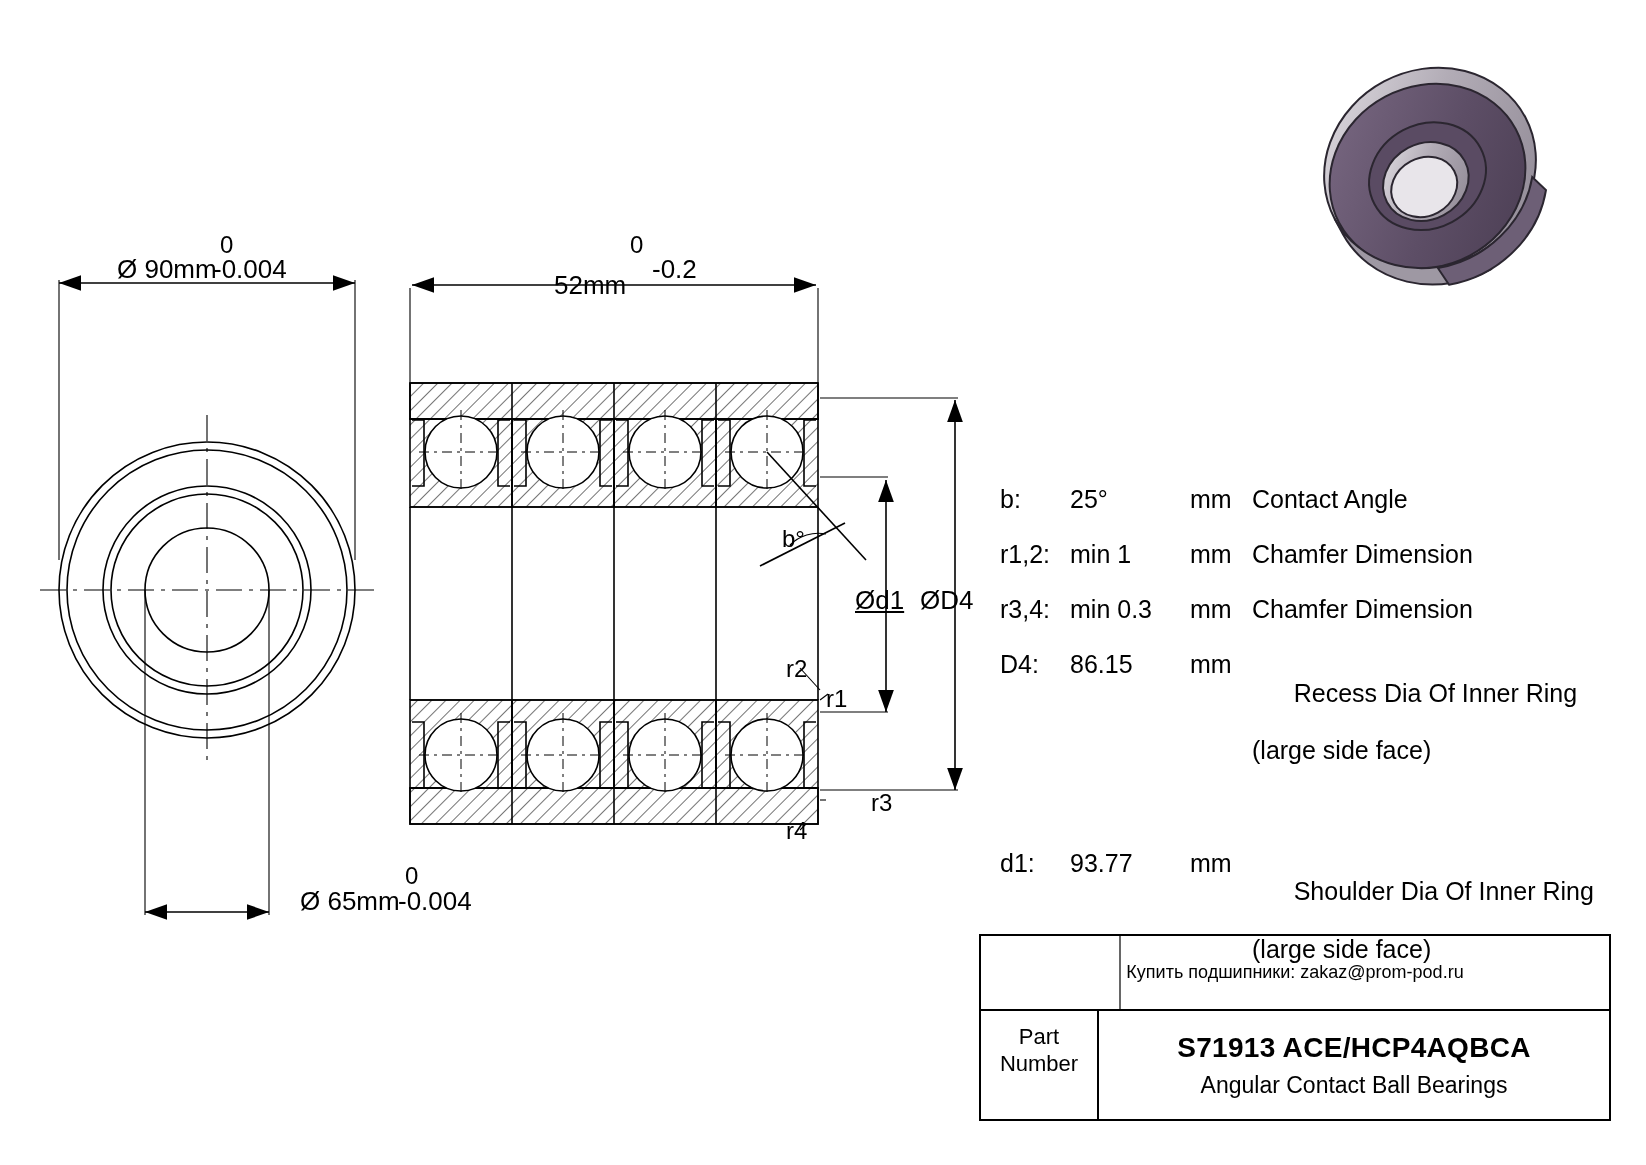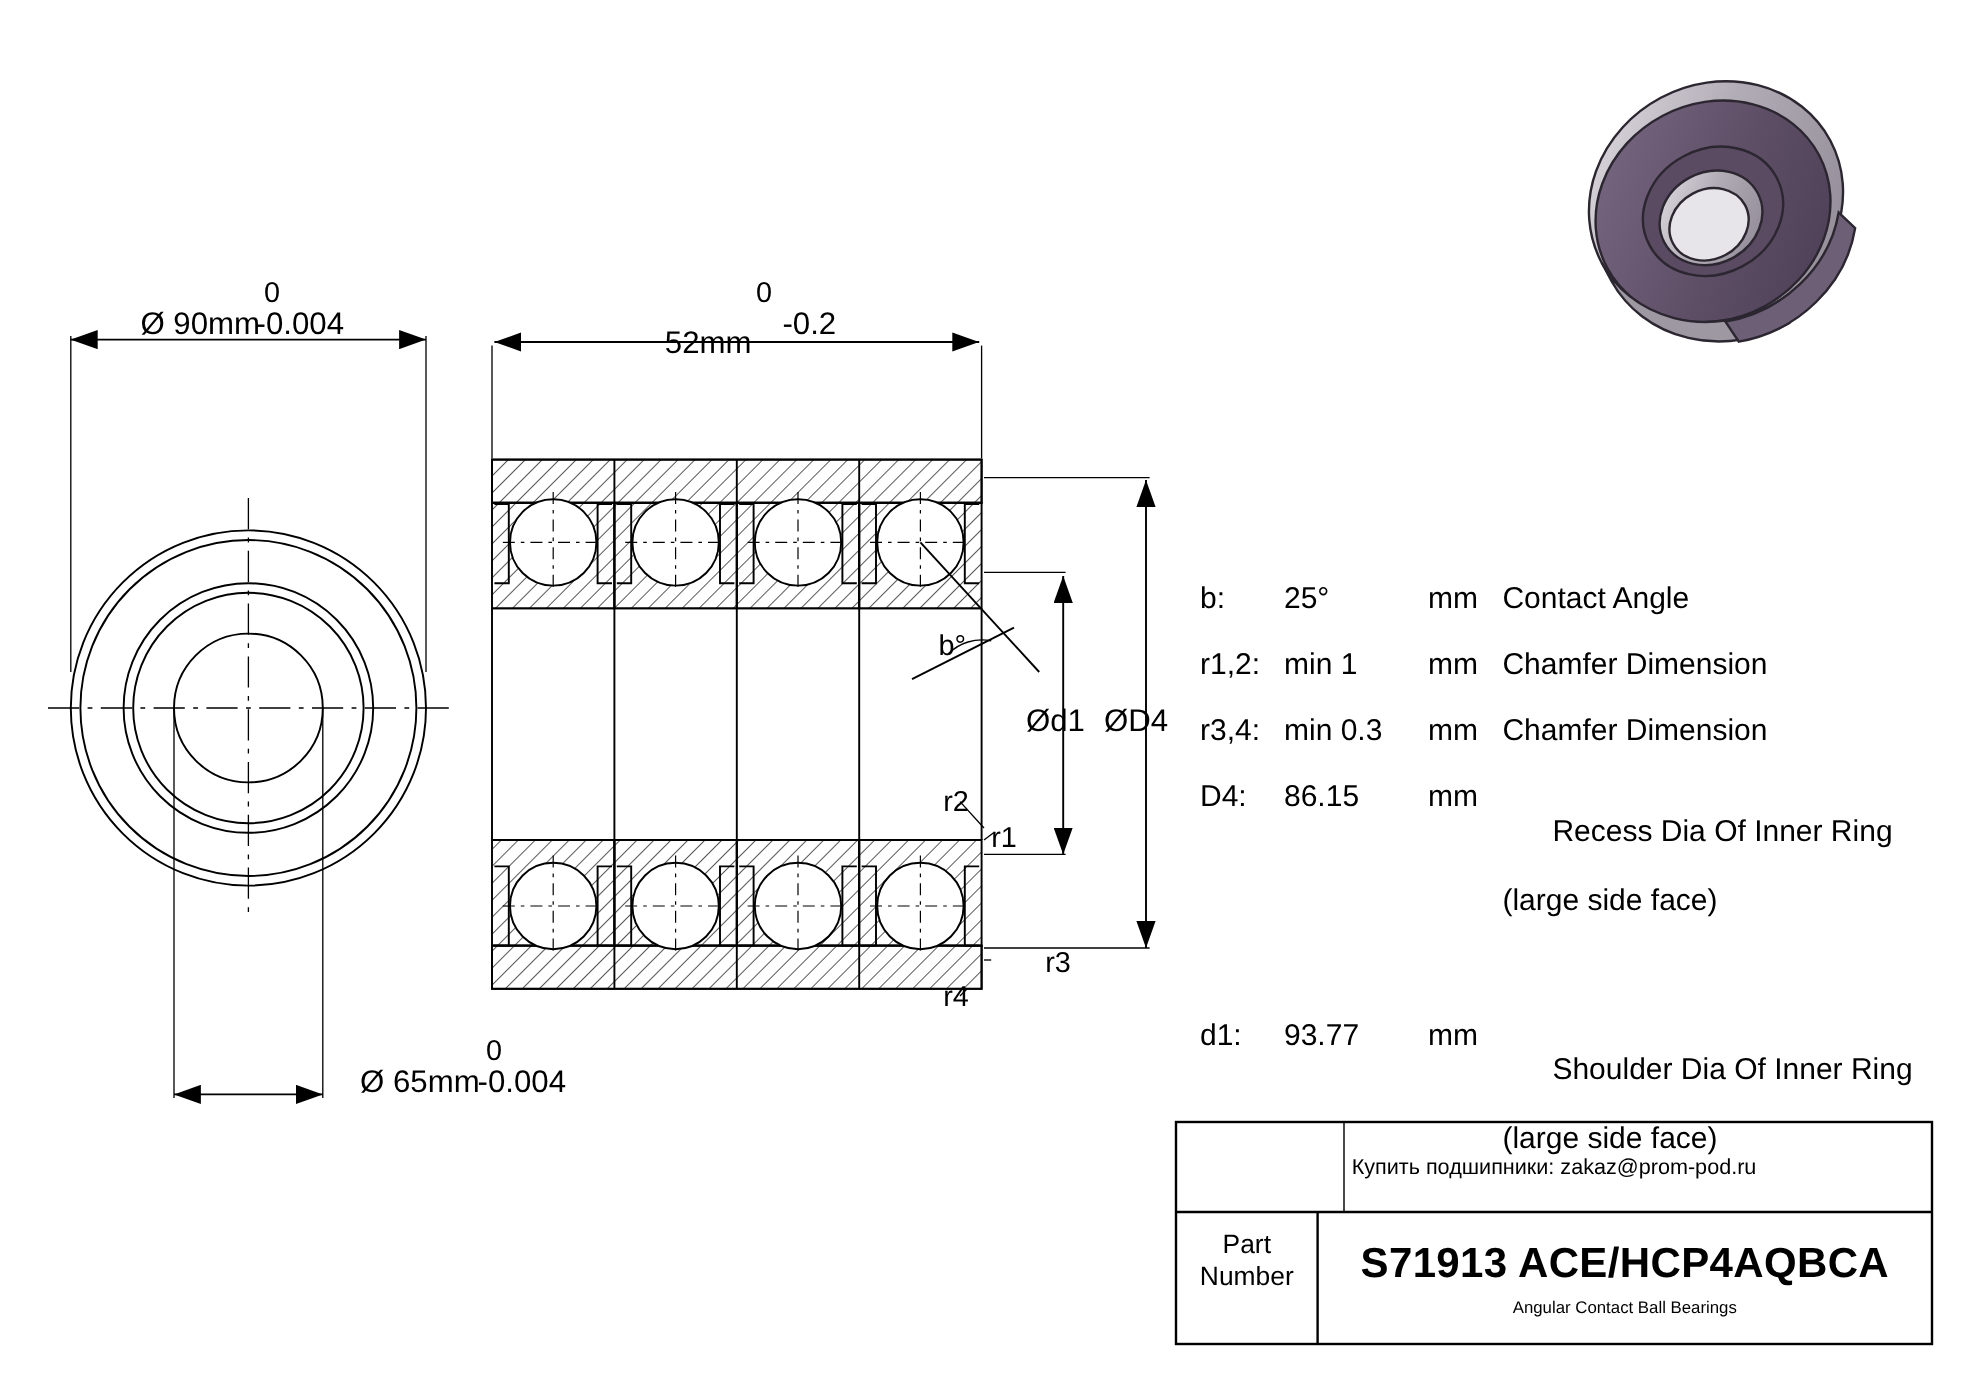--- a/index.html
+++ b/index.html
@@ -16,22 +16,22 @@
   table.specs td.c3{width:62px;}
   table.specs td.c4{line-height:1.15;}
   .sub{display:block;}
   .tb{position:absolute;left:980px;top:935px;width:630px;height:185px;}
   .tb .cellA{position:absolute;left:0;top:0;width:630px;height:75px;
        display:flex;align-items:center;justify-content:center;font-size:18px;}
   .tb .cellB{position:absolute;left:0;top:75px;width:118px;height:80px;
        display:flex;align-items:center;justify-content:center;font-size:22px;line-height:1.25;text-align:center;}
   .tb .cellC{position:absolute;left:118px;top:75px;width:512px;height:110px;
        display:flex;flex-direction:column;align-items:center;justify-content:center;text-align:center;}
-  .tb .pn{font-size:35px;font-weight:bold;letter-spacing:.3px;}
-  .tb .ptype{font-size:14px;margin-top:8px;}
+  .tb .pn{font-size:28px;font-weight:bold;letter-spacing:.3px;}
+  .tb .ptype{font-size:23px;margin-top:8px;}
 </style>
 </head>
 <body>
 
 <div class="sheet">
 
 <svg width="1646" height="1165">
   <defs>
     <marker id="arrL" markerWidth="14" markerHeight="10" refX="0" refY="5" orient="auto">
       <path d="M14,0 L0,5 L14,10 z" fill="#000"></path>
@@ -218,21 +218,21 @@
 <div class="lbl big" style="left:213px;top:254px;">-0.004</div>
 
 <div class="lbl" style="left:630px;top:231px;">0</div>
 <div class="lbl big" style="left:554px;top:254px;margin-top:16px;">52mm</div>
 <div class="lbl big" style="left:652px;top:254px;">-0.2</div>
 
 <div class="lbl" style="left:405px;top:862px;">0</div>
 <div class="lbl big" style="left:300px;top:886px;">Ø 65mm</div>
 <div class="lbl big" style="left:398px;top:886px;">-0.004</div>
 
-<div class="lbl big" style="left:855px;top:585px;">Ød1</div>
+<div class="lbl big" style="left:855px;top:585px;text-decoration:underline;">Ød1</div>
 <div class="lbl big" style="left:920px;top:585px;">ØD4</div>
 <div class="lbl" style="left:782px;top:525px;">b°</div>
 <div class="lbl" style="left:786px;top:655px;">r2</div>
 <div class="lbl" style="left:826px;top:685px;">r1</div>
 <div class="lbl" style="left:826px;top:789px;margin-left:45px;">r3</div>
 <div class="lbl" style="left:786px;top:817px;">r4</div>
 
 <table class="specs">
   <tbody>
         <tr>

